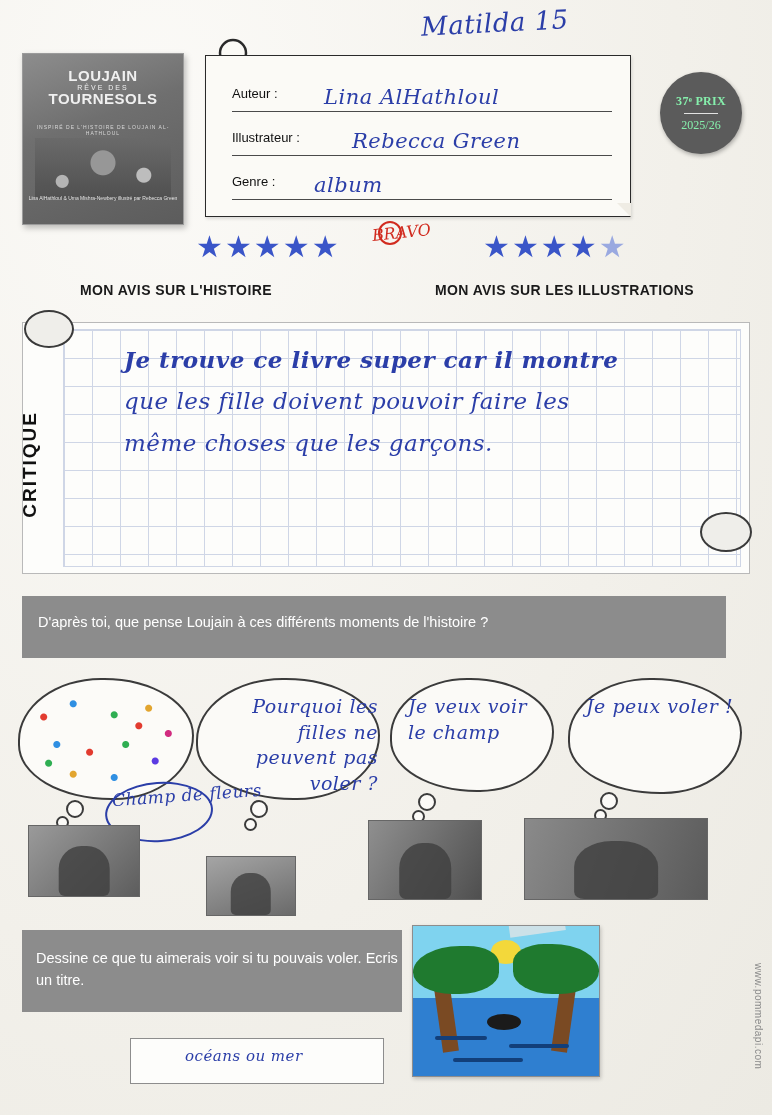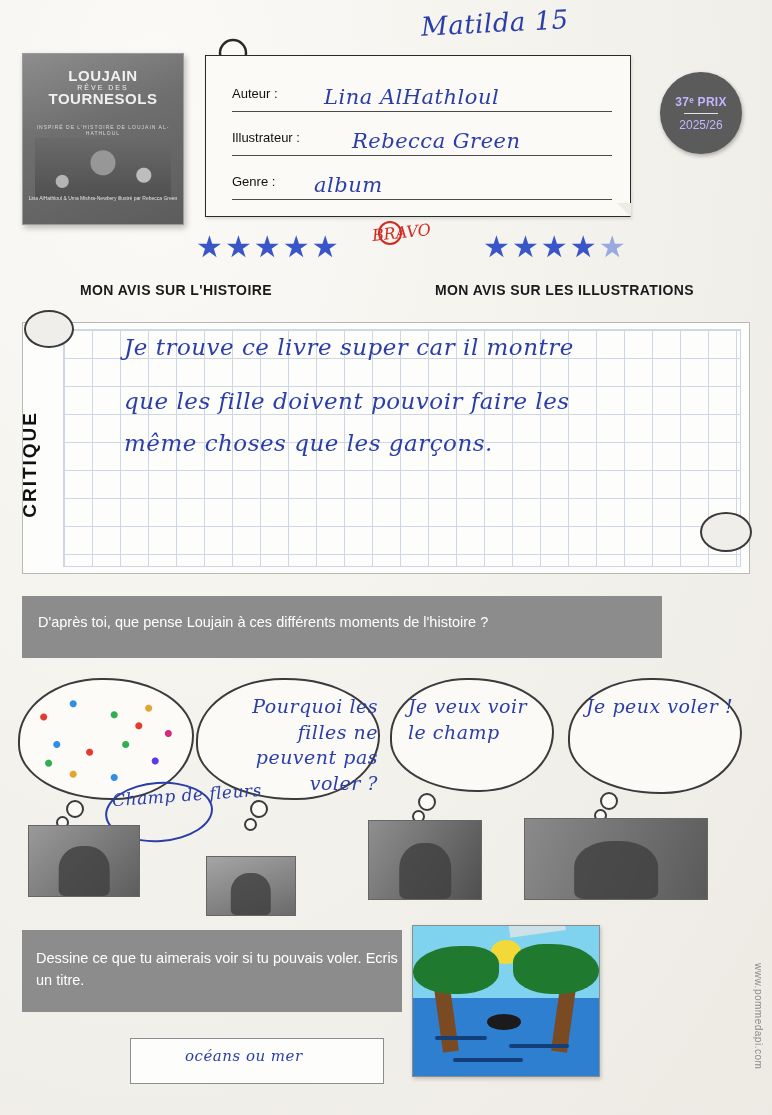--- a/index.html
+++ b/index.html
@@ -94,23 +94,24 @@
   #field-illustrateur .value{left:120px;}
   #field-genre{top:116px;height:28px;}
   #field-genre .value{left:82px;}
 
   
   #magnifier-icon{position:absolute;left:215px;top:36px;width:44px;height:44px;}
 
   
   #prize-badge{
     position:absolute;right:30px;top:72px;width:82px;height:82px;border-radius:50%;
-    background:#5b5b5b;color:#c4b5fd;
+    background:#5b5b5b;color:#86efac;
     display:flex;flex-direction:column;align-items:center;justify-content:center;
     box-shadow:1px 2px 4px rgba(0,0,0,.3);
+    font-family:Liberation Serif, serif;
   }
   #prize-badge .p1{font-size:12px;font-weight:bold;letter-spacing:.3px;}
   #prize-badge .sep{width:34px;height:1px;background:#e2e2e2;margin:4px 0;}
   #prize-badge .p2{font-size:12px;}
 
   
   .stars{position:absolute;display:flex;gap:2px;}
   .star{font-size:30px;color:#3a55c8;line-height:1;}
   .star.half{color:#9aa9e0;}
   #stars-story{left:196px;top:232px;}
@@ -141,34 +142,34 @@
   #critique-grid{
     position:absolute;left:40px;top:6px;right:8px;bottom:6px;
     background-image:
       repeating-linear-gradient(to right, #cfd6e6 0 1px, transparent 1px 28px),
       repeating-linear-gradient(to bottom, #cfd6e6 0 1px, transparent 1px 28px);
     border:1px solid #cfd6e6;
   }
   .crit-line{
     position:absolute;left:60px;font-size:23px;white-space:nowrap;
   }
-  #crit-l1{top:4px;}
+  #crit-l1{top:16px;font-weight:bold;}
   #crit-l2{top:58px;}
   #crit-l3{top:100px;}
 
   
   .doodle-cloud{
     position:absolute;background:#efeeea;border:2px solid #3a3a3a;border-radius:50%;
   }
   #cloud-happy{left:24px;top:310px;width:46px;height:34px;}
   #cloud-sad{left:700px;top:512px;width:48px;height:36px;}
 
   
   #question-banner{
-    position:absolute;left:22px;top:596px;width:640px;height:62px;
+    position:absolute;left:22px;top:596px;width:704px;height:62px;
     background:#8c8c8c;
     text-align:right;
   }
   #question-text{
     position:absolute;left:16px;top:18px;color:#fff;font-size:14.5px;
   }
 
   
   .bubble{
     position:absolute;background:#fbfaf7;border:2px solid #3b3b3b;border-radius:48% 52% 46% 54%/52% 48% 54% 46%;

